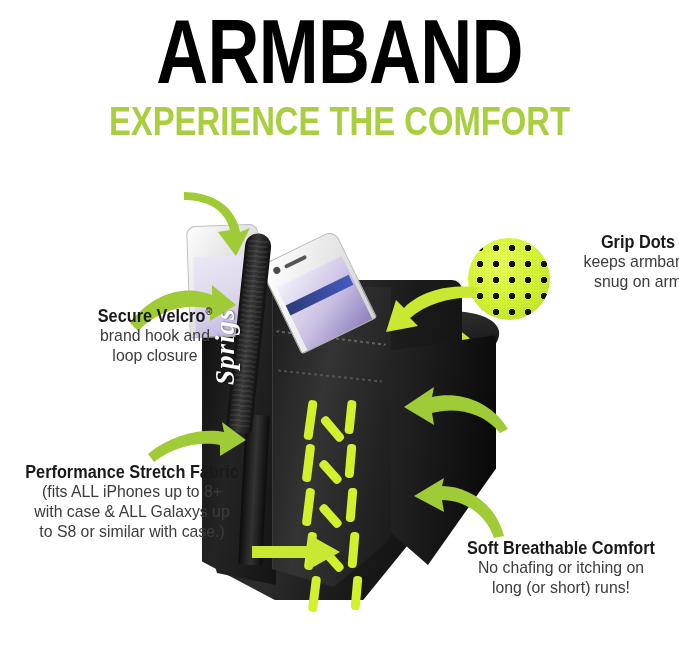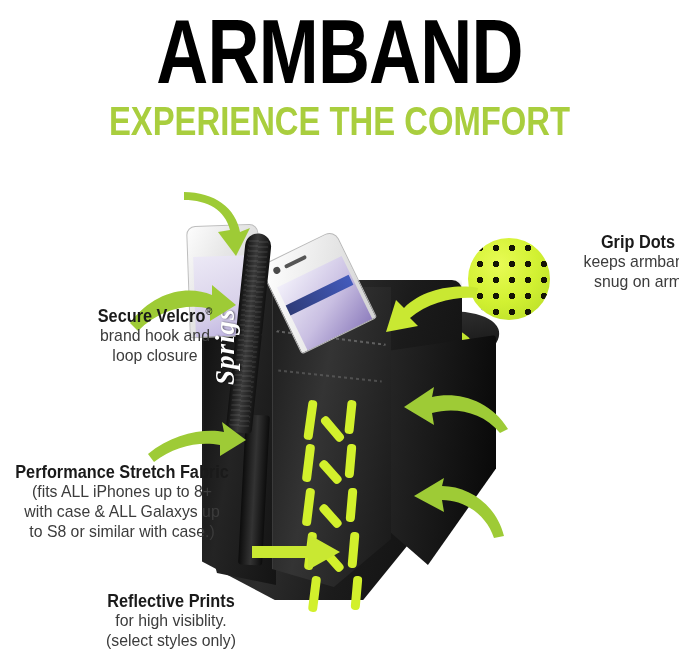--- a/index.html
+++ b/index.html
@@ -353,34 +353,34 @@
     </svg>
   </div>
 
 
   <div class="callout align-center" style="left:60px; top:302px; width:190px;">
     <div class="c-title"><span>Secure Velcro</span><span class="reg">®</span></div>
     <div class="c-line">brand hook and</div>
     <div class="c-line">loop closure</div>
   </div>
 
-  <div class="callout align-center" style="left:4px; top:462px; width:236px;">
+  <div class="callout align-center" style="left:14px; top:462px; width:236px;">
     <div class="c-title">Performance Stretch Fabric</div>
     <div class="c-line">(fits ALL iPhones up to 8+</div>
     <div class="c-line">with case &amp; ALL Galaxys up</div>
     <div class="c-line">to S8 or similar with case.)</div>
   </div>
 
-  <div class="callout align-center" style="left:76px; top:591px; width:190px;">
-    <div class="c-title">Reflective Prints</div>
-    <div class="c-line">for high visiblity.</div>
-    <div class="c-line">(select styles only)</div>
-  </div>
 
   <div class="callout align-center" style="left:577px; top:232px; width:122px;">
     <div class="c-title">Grip Dots</div>
     <div class="c-line">keeps armband</div>
     <div class="c-line">snug on arm</div>
   </div>
 
 
+  <div class="callout align-center" style="left:444px; top:538px; width:234px;">
+    <div class="c-title">Soft Breathable Comfort</div>
+    <div class="c-line">No chafing or itching on</div>
+    <div class="c-line">long (or short) runs!</div>
+  </div>
 
 </div>
 
 </body></html>

